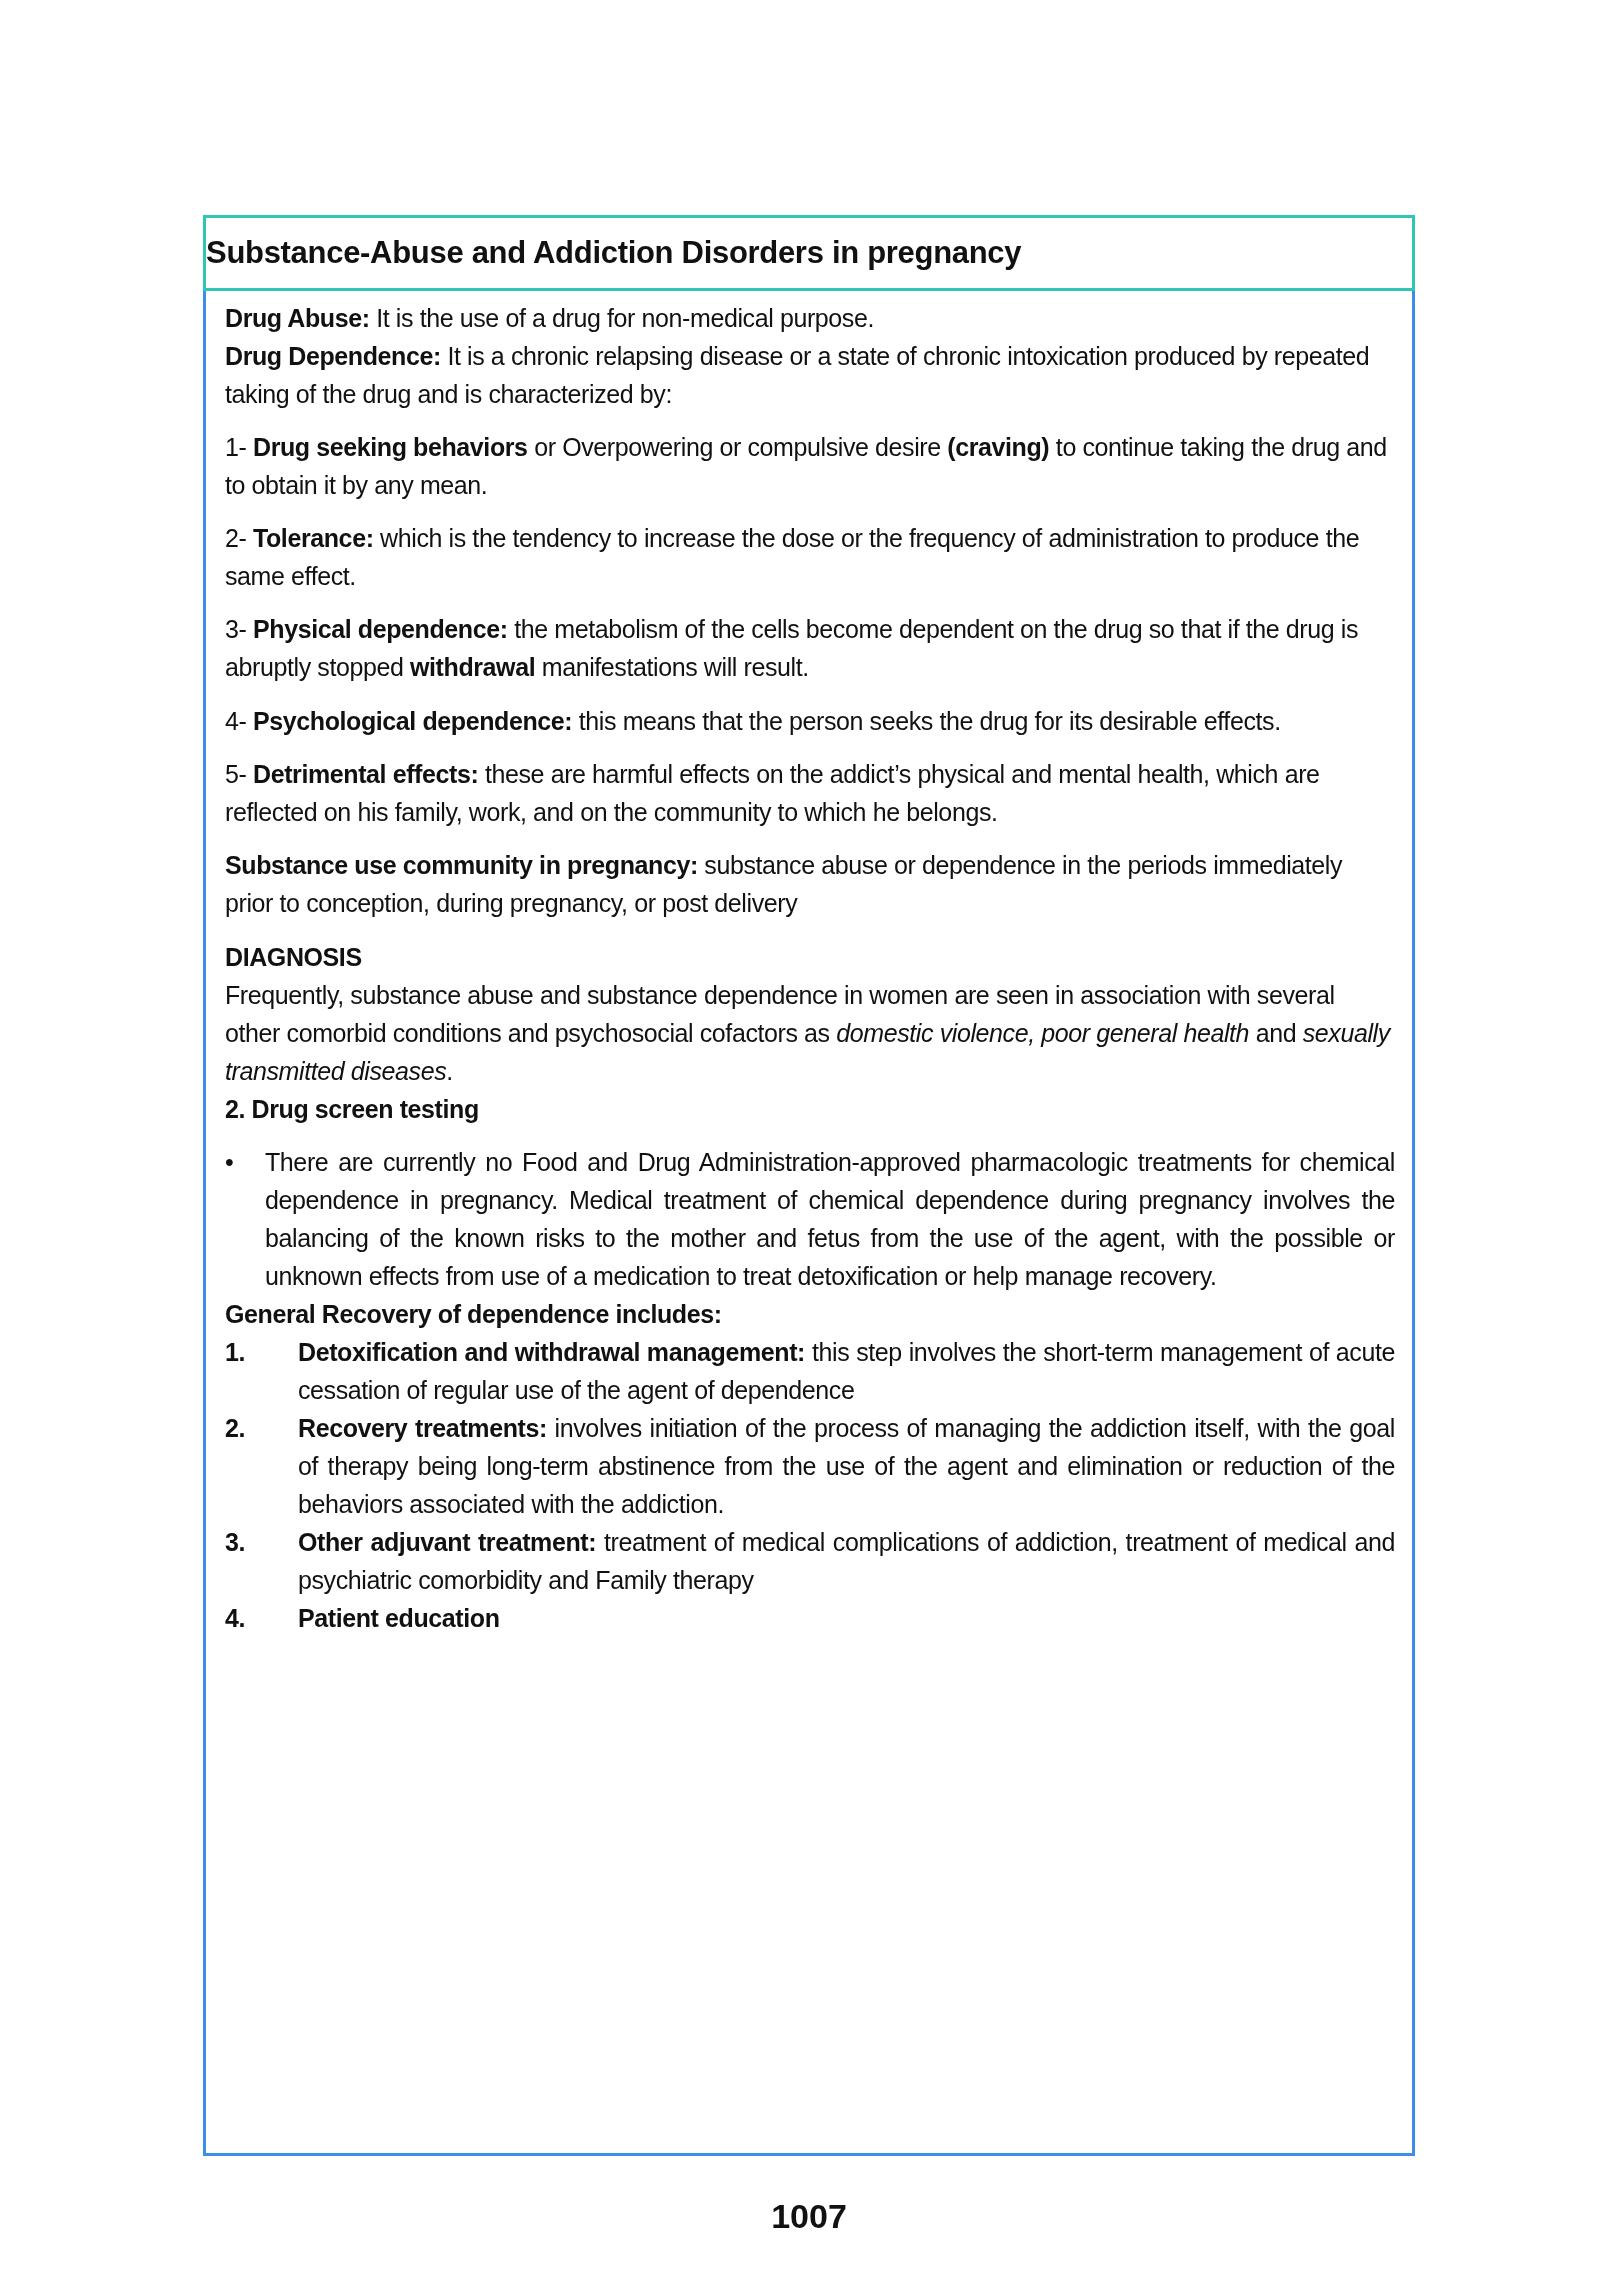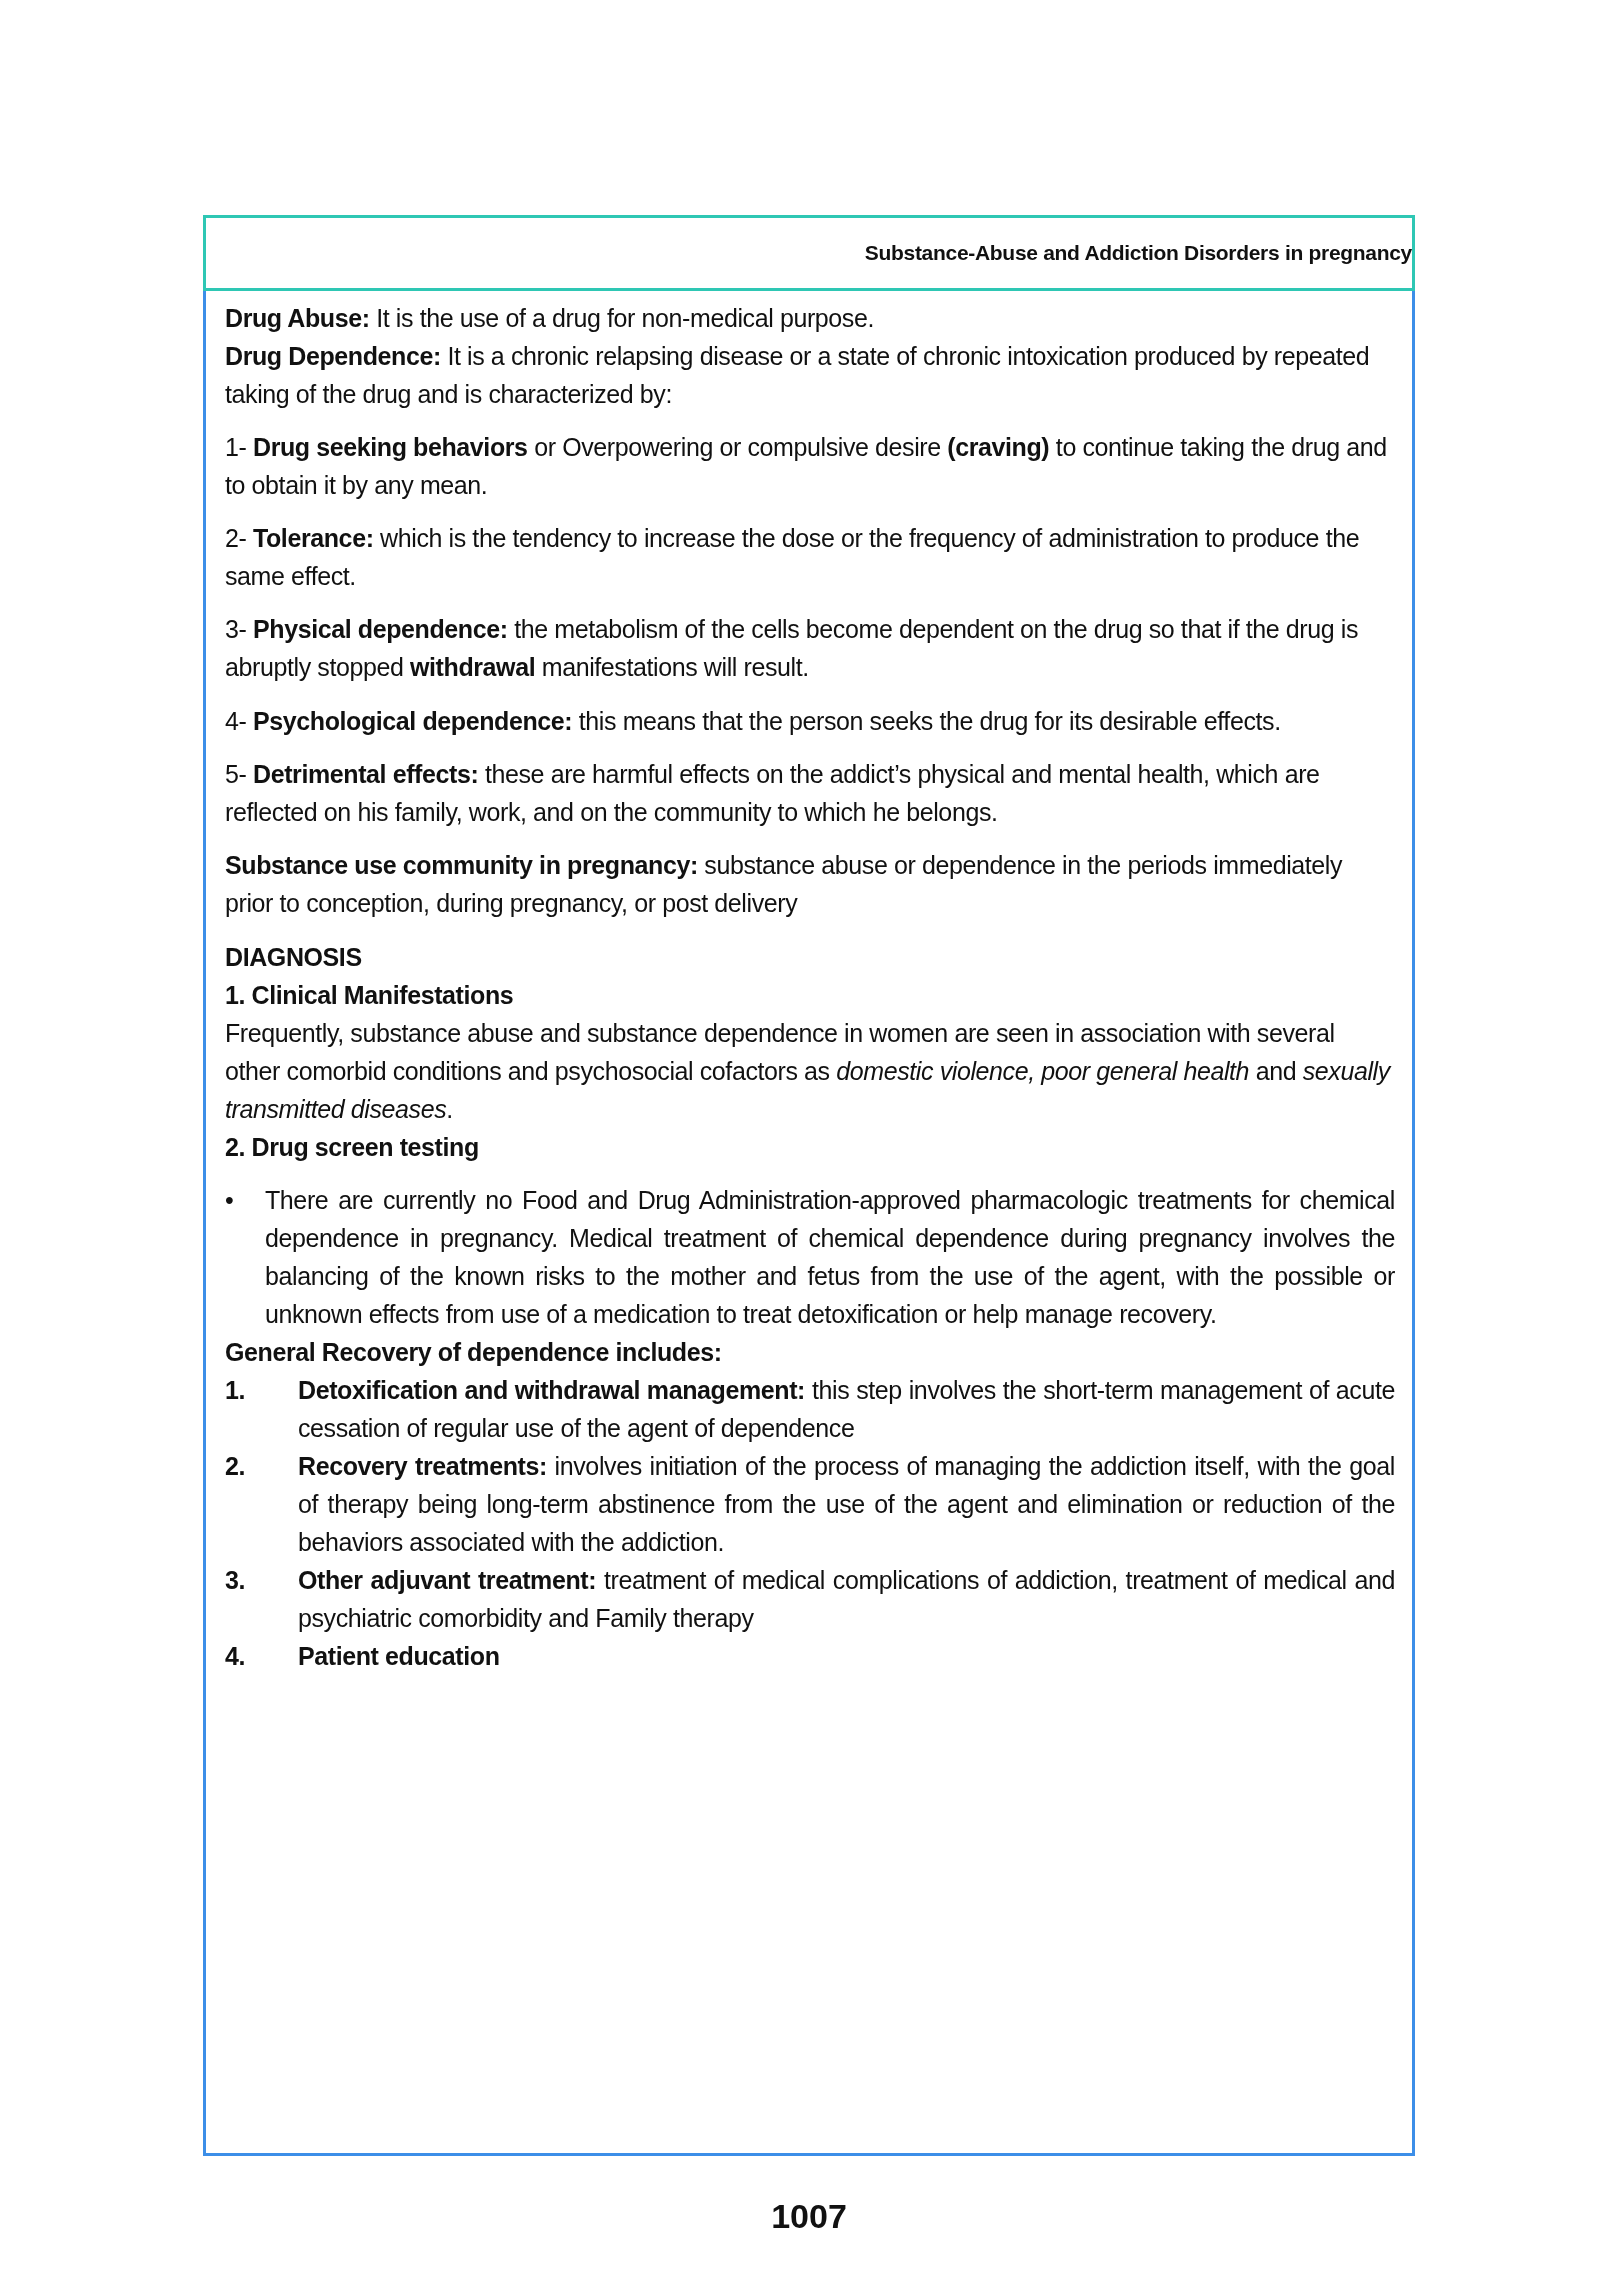--- a/index.html
+++ b/index.html
@@ -7,22 +7,22 @@
     width: 1618px; height: 2273px; position: relative; overflow: hidden;
     font-family: "Liberation Sans", sans-serif; color: #111111;
   }
   .box {
     position: absolute; left: 203px; top: 215px; width: 1212px;
     box-sizing: border-box;
   }
   .box-header {
     border: 3.8px solid #2ec7b4;
     height: 76px; box-sizing: border-box;
-    display: flex; align-items: center; justify-content: flex-end;
-    font-weight: bold; font-size: 21px; letter-spacing: -0.3px;
+    display: flex; align-items: center; justify-content: flex-start;
+    font-weight: bold; font-size: 31px; letter-spacing: -0.3px;
   }
   .box-body {
     border: 3.8px solid #3c8ee8; border-top: none;
     box-sizing: border-box; height: 1865px;
     padding: 7.6px 17px 0 19px;
     font-size: 25px; line-height: 38px; letter-spacing: -0.4px;
   }
   p { margin: 0; }
   .gap { margin-top: 15.3px; }
   b { font-weight: bold; }
@@ -52,21 +52,20 @@
 
     <p class="gap"><span>1- </span><b>Drug seeking behaviors</b><span> or Overpowering or compulsive desire </span><b>(craving)</b><span> to continue taking the drug and to obtain it by any mean.</span></p>
     <p class="gap"><span>2- </span><b>Tolerance:</b><span> which is the tendency to increase the dose or the frequency of administration to produce the same effect.</span></p>
     <p class="gap"><span>3- </span><b>Physical dependence:</b><span> the metabolism of the cells become dependent on the drug so that if the drug is abruptly stopped </span><b>withdrawal</b><span> manifestations will result.</span></p>
     <p class="gap"><span>4- </span><b>Psychological dependence:</b><span> this means that the person seeks the drug for its desirable effects.</span></p>
     <p class="gap"><span> 5- </span><b>Detrimental effects:</b><span> these are harmful effects on the addict’s physical and mental health, which are reflected on his family, work, and on the community to which he belongs.</span></p>
 
     <p class="gap"><b>Substance use community in pregnancy:</b><span> substance abuse or dependence in the periods immediately prior to conception, during pregnancy, or post delivery</span></p>
 
     <p class="gap"><b>DIAGNOSIS</b></p>
-    <p><b>1. Clinical Manifestations</b></p>
     <p><span>Frequently,  substance abuse and substance dependence in women  are seen in association with several other  comorbid conditions and psychosocial cofactors as </span><i>domestic violence, poor general  health</i><span> and </span><i>sexually transmitted diseases</i><span>.</span></p>
     <p><b>2. Drug screen testing</b></p>
 
     <div class="bullet">
       <span class="mark">•</span>
       <span class="txt">There are currently no Food and Drug Administration-approved pharmacologic treatments for chemical dependence in pregnancy. Medical  treatment of chemical dependence during pregnancy  involves the  balancing of the  known  risks to the mother and fetus from  the  use of the agent, with  the possible or unknown effects from  use of a medication to treat detoxification or help manage recovery.</span>
     </div>
     <p><b>General Recovery of dependence includes:</b></p>
 
     <div class="olist">

